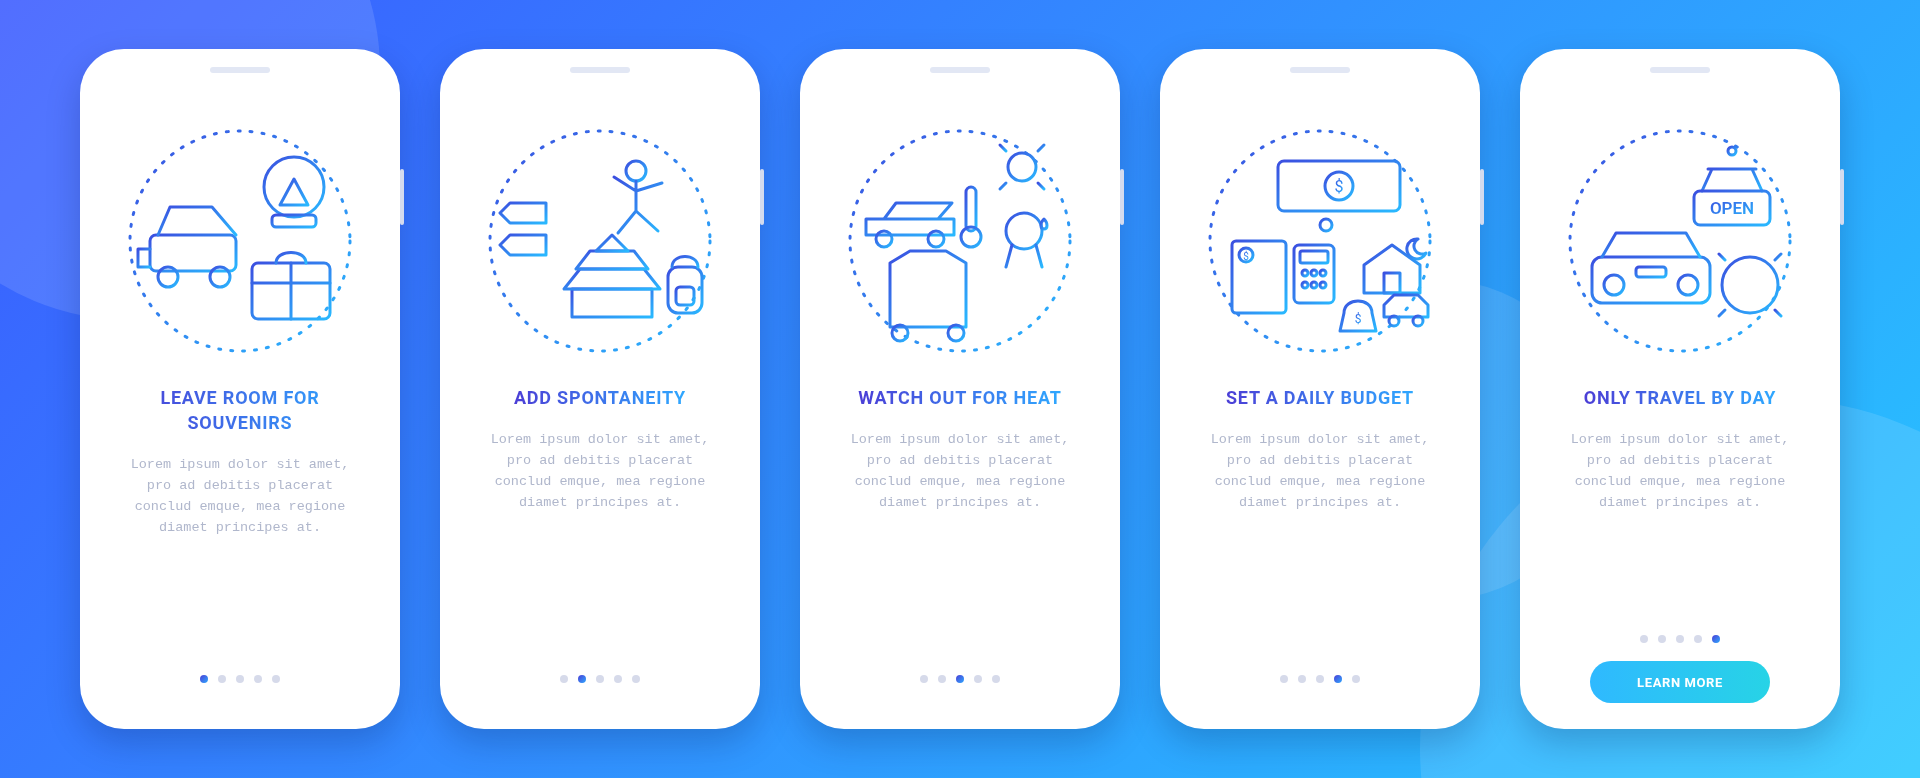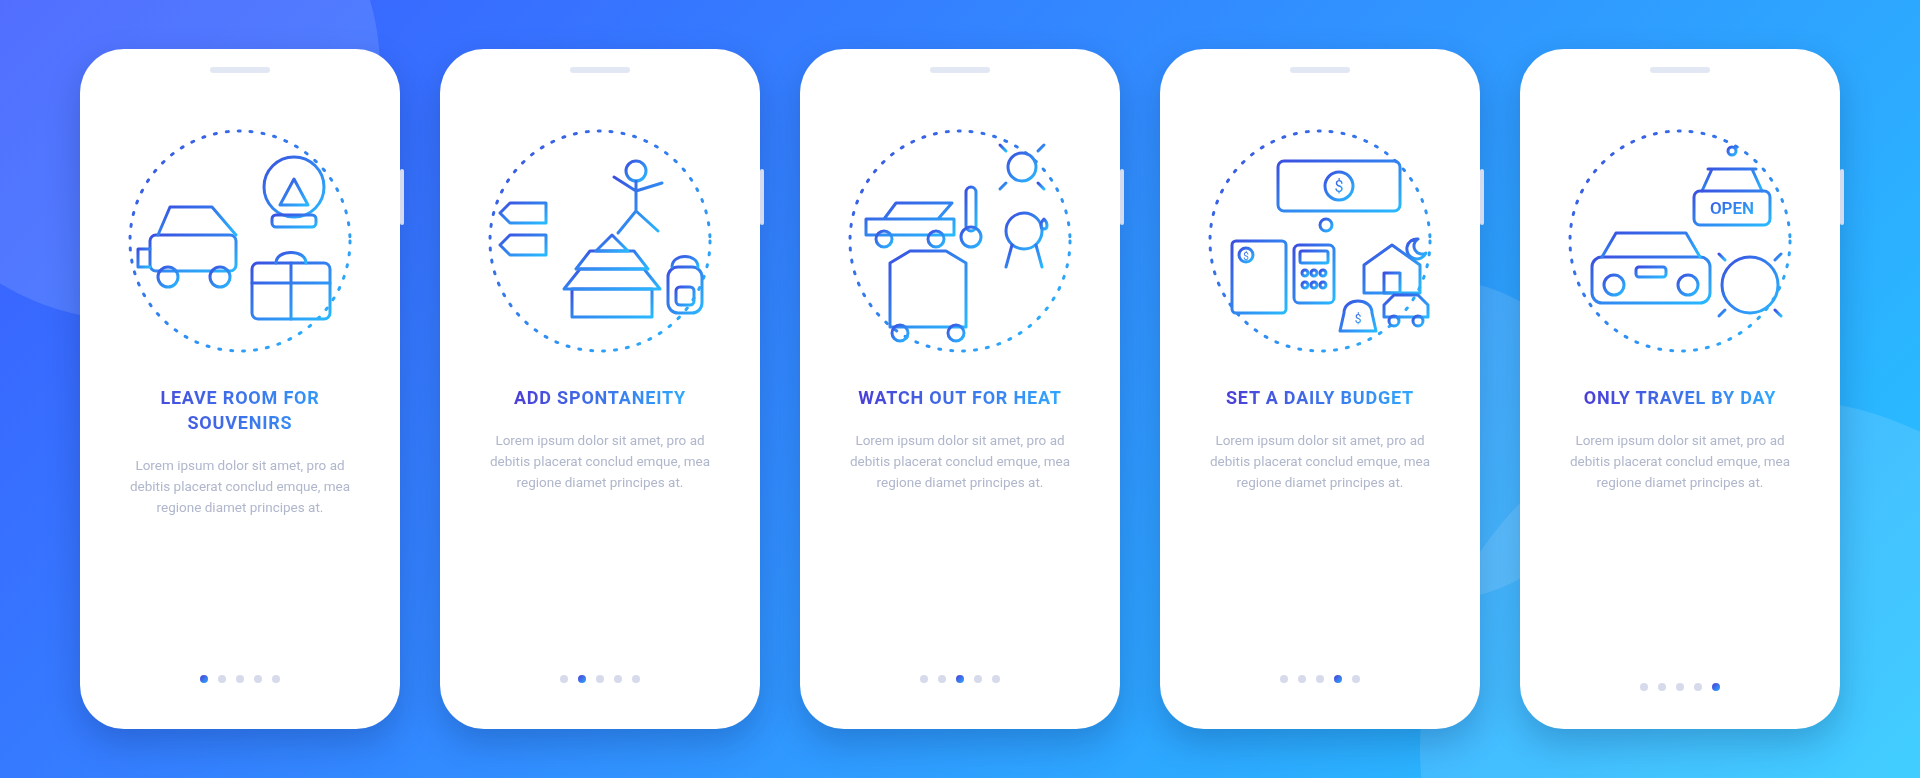--- a/index.html
+++ b/index.html
@@ -94,20 +94,21 @@
     text-transform: uppercase;
   }
 
   .desc {
     margin-top: 20px;
     font-size: 13.5px;
     line-height: 1.55;
     text-align: center;
     color: #b0b7cc;
     max-width: 240px;
+    font-family: Liberation Mono, monospace;
   }
 
   .dots {
     margin-top: auto;
     display: flex;
     gap: 10px;
     align-items: center;
     margin-bottom: 20px;
   }
   .dots.compact { margin-bottom: 12px; }
@@ -353,15 +354,16 @@
     </div>
     <div class="title">ONLY TRAVEL BY DAY</div>
     <div class="desc">Lorem ipsum dolor sit amet, pro ad debitis placerat conclud emque, mea regione diamet principes at.</div>
     <div class="dots compact">
       <span class="dot"></span>
       <span class="dot"></span>
       <span class="dot"></span>
       <span class="dot"></span>
       <span class="dot active"></span>
     </div>
+    <div class="cta">LEARN MORE</div>
   </div>
 
 </div>
 
 </body></html>

